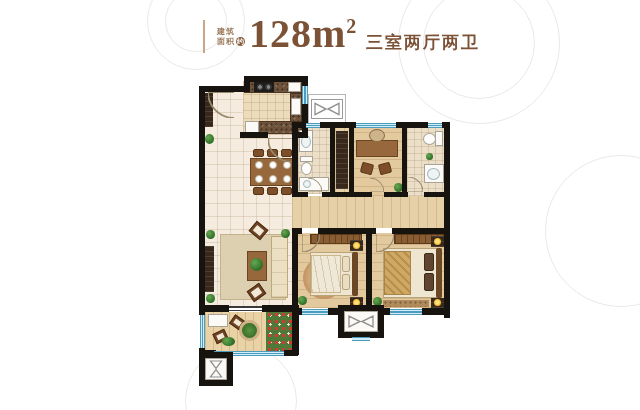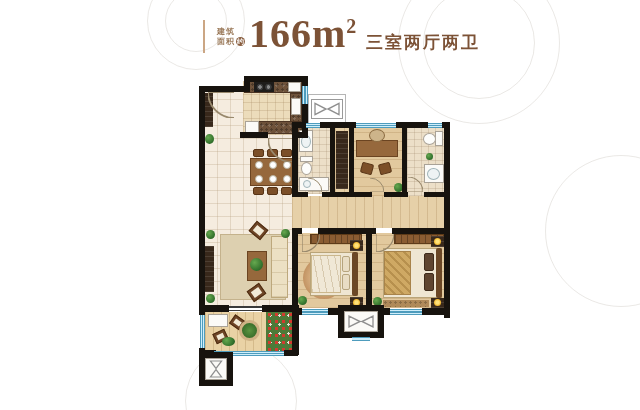--- a/index.html
+++ b/index.html
@@ -99,21 +99,21 @@
 <div class="wm" style="left:423px;top:-13px;width:110px;height:110px;"></div>
 <div class="wm" style="left:398px;top:-38px;width:160px;height:160px;"></div>
 <div class="wm" style="left:545px;top:155px;width:150px;height:150px;"></div>
 <div class="wm" style="left:185px;top:345px;width:110px;height:110px;"></div>
 
 <div class="tline tline-l"></div>
 <div class="area-label">
   <div>建筑</div>
   <div><span>面积</span><span class="al-badge">约</span></div>
 </div>
-<div class="area-value"><span>166m</span><sup>2</sup></div>
+<div class="area-value"><span>128m</span><sup>2</sup></div>
 <div class="layout-text">三室两厅两卫</div>
 
 <div id="floorplan" style="position:absolute;left:0;top:0;width:640px;height:410px;">
     <div class="fp fp-tile" style="left: 204px; top: 90px; width: 88px; height: 218px;"></div>
     <div class="fp fp-kitchenfloor" style="left: 243px; top: 81px; width: 60px; height: 54px;"></div>
     <div class="fp fp-bathfloor" style="left: 298px; top: 128px; width: 34px; height: 66px;"></div>
     <div class="fp fp-woodv" style="left: 335px; top: 128px; width: 15px; height: 68px;"></div>
     <div class="fp fp-wood" style="left: 354px; top: 128px; width: 48px; height: 68px;"></div>
     <div class="fp fp-bathfloor" style="left: 407px; top: 128px; width: 37px; height: 68px;"></div>
     <div class="fp fp-woodv" style="left: 292px; top: 196px; width: 152px; height: 32px;"></div>

